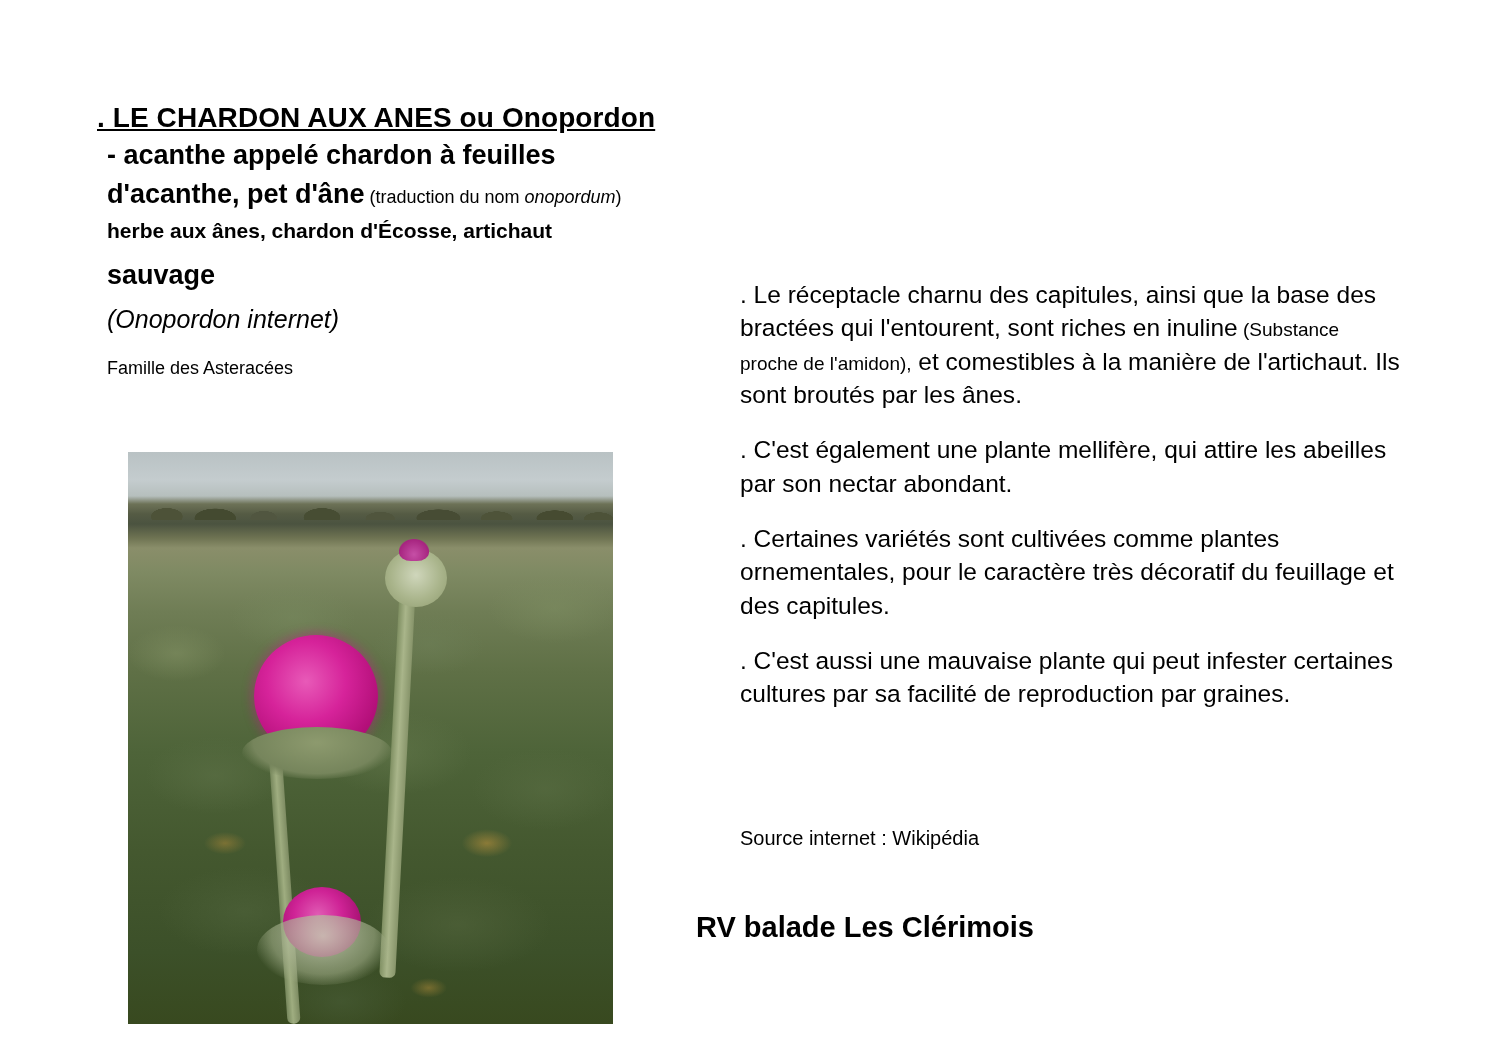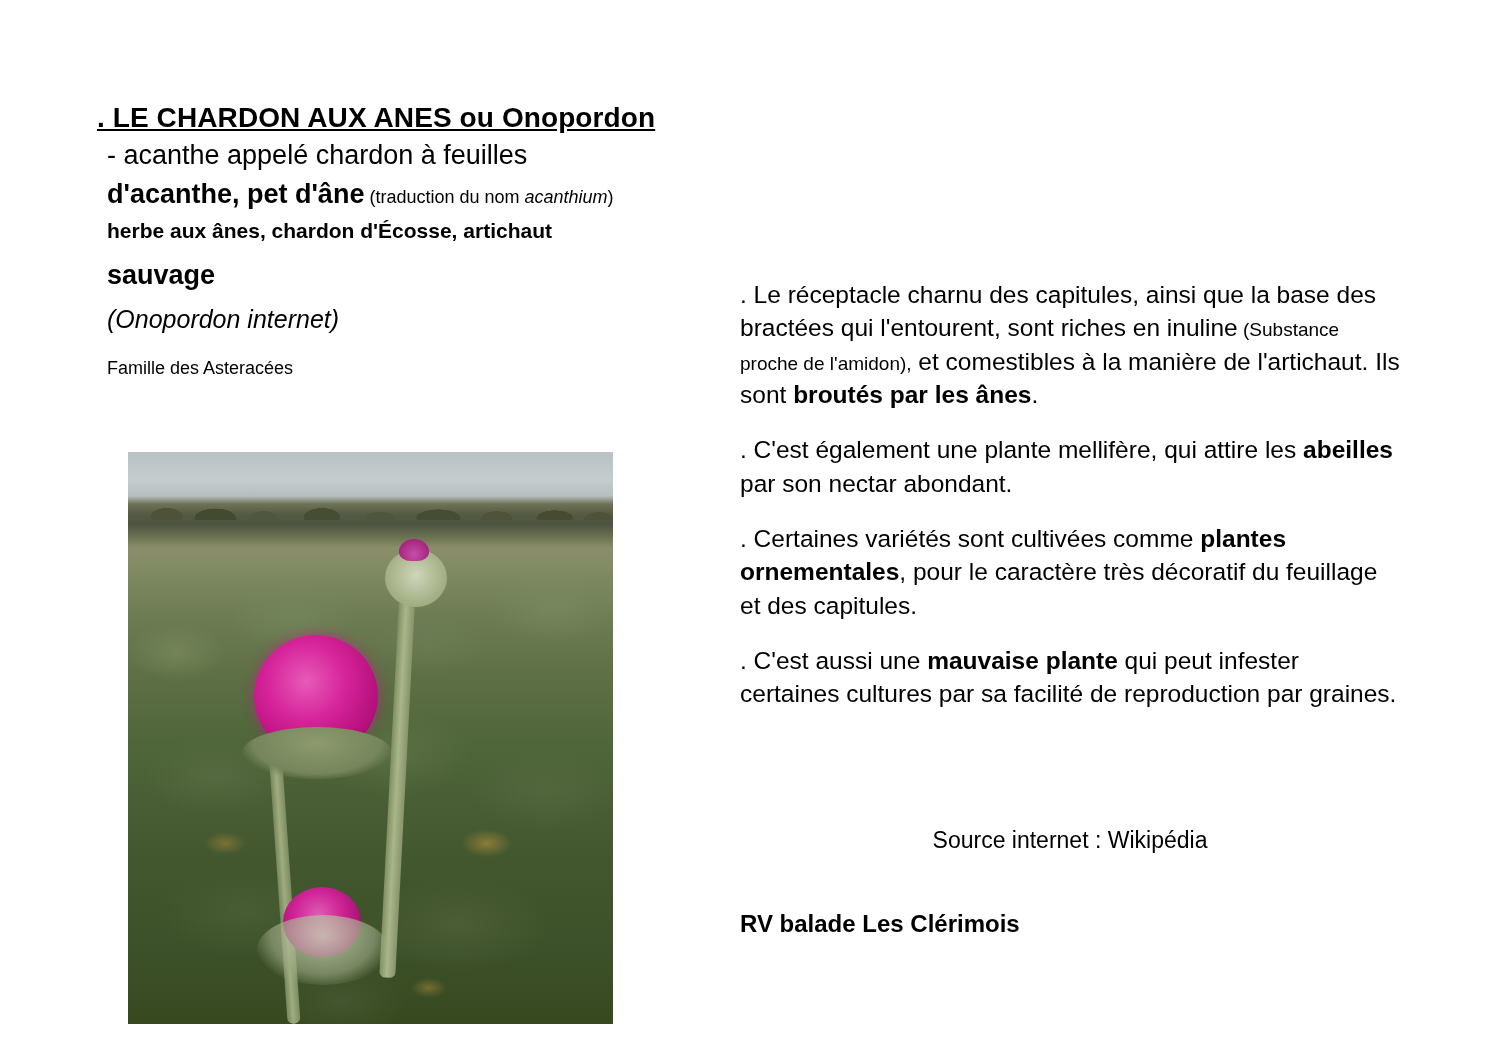--- a/index.html
+++ b/index.html
@@ -28,21 +28,21 @@
   }
   .title-main {
     font-size: 28px;
     font-weight: 600;
     letter-spacing: 0.1px;
     white-space: nowrap;
     text-decoration: underline;
   }
   .title-sub {
     font-size: 27px;
-    font-weight: 400;
+    font-weight: 700;
     margin-top: 2px;
     padding-left: 10px;
   }
   .title-sub2 {
     font-size: 27px;
     font-weight: 700;
     margin-top: 4px;
     padding-left: 10px;
   }
   .paren-note {
@@ -222,50 +222,50 @@
     position: absolute;
     left: 740px;
     top: 278px;
     width: 660px;
   }
   .para {
     font-size: 24.5px;
     line-height: 1.36;
     margin-bottom: 22px;
   }
-  .para b { font-weight: 700; }
+  .para b { font-weight: 400; }
   .small-note {
     font-size: 19px;
   }
   .source {
     position: absolute;
     left: 740px;
     top: 827px;
     width: 660px;
-    text-align: center;
-    font-size: 23px;
+    text-align: left;
+    font-size: 20px;
   }
   .signature {
     position: absolute;
-    left: 740px;
+    left: 696px;
     top: 908px;
-    font-size: 24px;
+    font-size: 29px;
     font-weight: 700;
     line-height: 1.32;
   }
 </style>
 </head>
 <body>
 
 <div class="left-col">
   <div class="title-block">
     <div class="title-main">. LE CHARDON AUX ANES ou Onopordon</div>
     <div class="title-sub">- acanthe appelé  chardon à feuilles</div>
     <div class="title-sub2">
-      <span>d'acanthe, pet d'âne</span><span class="paren-note"><span> (traduction du nom </span><span class="ital">acanthium</span><span>)</span></span>
+      <span>d'acanthe, pet d'âne</span><span class="paren-note"><span> (traduction du nom </span><span class="ital">onopordum</span><span>)</span></span>
     </div>
     <div class="title-sub3">herbe aux ânes, chardon d'Écosse, artichaut</div>
     <div class="title-sub4">sauvage</div>
     <div class="latin-name">(Onopordon internet)</div>
     <div class="family-name">Famille des Asteracées</div>
   </div>
 </div>
 
 <div class="photo-wrap">
   <div class="photo"></div>

